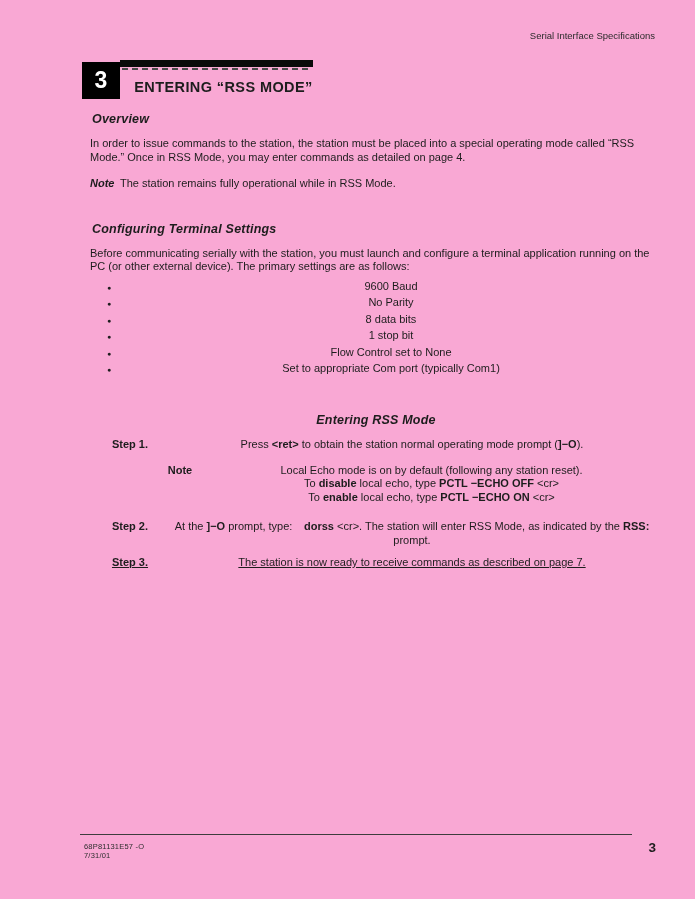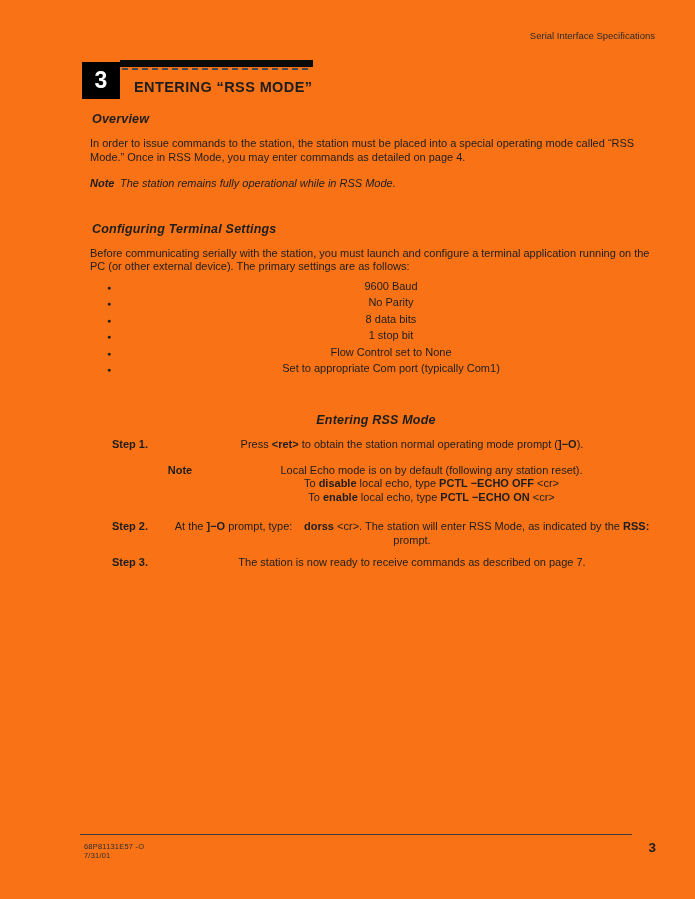--- a/index.html
+++ b/index.html
@@ -1,20 +1,20 @@
 <!DOCTYPE html>
 <html><head>
 <meta charset="utf-8">
 <style>
   html,body { margin:0; padding:0; background:#e8e8e8; }
   .page {
     position:relative;
     width:695px; height:899px;
     margin:0 auto;
-    background:#f97316;
+    background:#f9a8d4;
     font-family:"Liberation Sans", sans-serif;
     color:#1d1d1d;
     overflow:hidden;
     box-shadow:0 0 4px rgba(0,0,0,.25);
   }
   .b { font-weight:bold; }
 
   
   .running-header {
     position:absolute; top:30px; right:40px;
@@ -26,52 +26,52 @@
   .chapter-box {
     width:38px; height:37px; background:#000; color:#fff;
     display:flex; align-items:center; justify-content:center;
     font-size:23px; font-weight:bold; margin-top:2px;
   }
   .chapter-right { margin-left:0; }
   .chapter-bar { width:193px; height:7px; background:#0a0a0a; }
   .bar-artifact { width:186px; height:0; border-top:2px dashed #4a4a4a; margin-top:1px; margin-left:2px; }
   .chapter-title {
     font-size:14.5px; font-weight:bold; letter-spacing:0.4px;
-    margin:9px 0 0 14px; white-space:nowrap;
+    margin:9px 0 0 14px; white-space:nowrap;text-align:center;
   }
 
   
   .content { position:absolute; left:90px; top:112px; width:570px; }
   .section-heading {
     font-size:12.5px; font-weight:bold; font-style:italic;
     margin:0 0 11px 2px; letter-spacing:0.2px;
   }
   .body-text { font-size:11px; line-height:13.5px; margin:0; }
 
   .note-row { display:flex; margin-top:13px; font-size:11px; line-height:13.5px; }
   .note-row .note-label { font-weight:bold; font-style:italic; width:30px; flex:none; }
-  .note-row .note-text { font-style:italic; }
+  .note-row .note-text { }
 
   .sec-terminal { margin-top:31px; }
   .bullet-list { list-style:none; margin:7px 0 0 0; padding:0;text-align:center; }
   .bullet-list li {
     position:relative; padding-left:32px; font-size:11px; line-height:11px;
     margin-top:5.5px;
   }
   .bullet-list li::before {
     content:"\25CF"; position:absolute; left:17px; top:1px; font-size:7px;
   }
 
   .sec-entering { margin-top:39px;text-align:center; }
   .step-row {
     display:grid; grid-template-columns:44px 1fr; column-gap:12px;
     margin-left:18px; font-size:11px; line-height:13.5px;
   }
   .step-row .step-label { font-weight:bold; white-space:nowrap; }
-  .step-row + .step-row { margin-top:9px; }
+  .step-row + .step-row { margin-top:9px;text-decoration:underline; }
   .step2 { margin-top:2px; }
 
   .step-note {
     display:grid; grid-template-columns:34px 1fr; column-gap:6px;
     margin:12px 0 16px 73px;
     font-size:11px; line-height:13.5px;
   }
   .step-note .note-label { font-weight:bold; }
 
   

